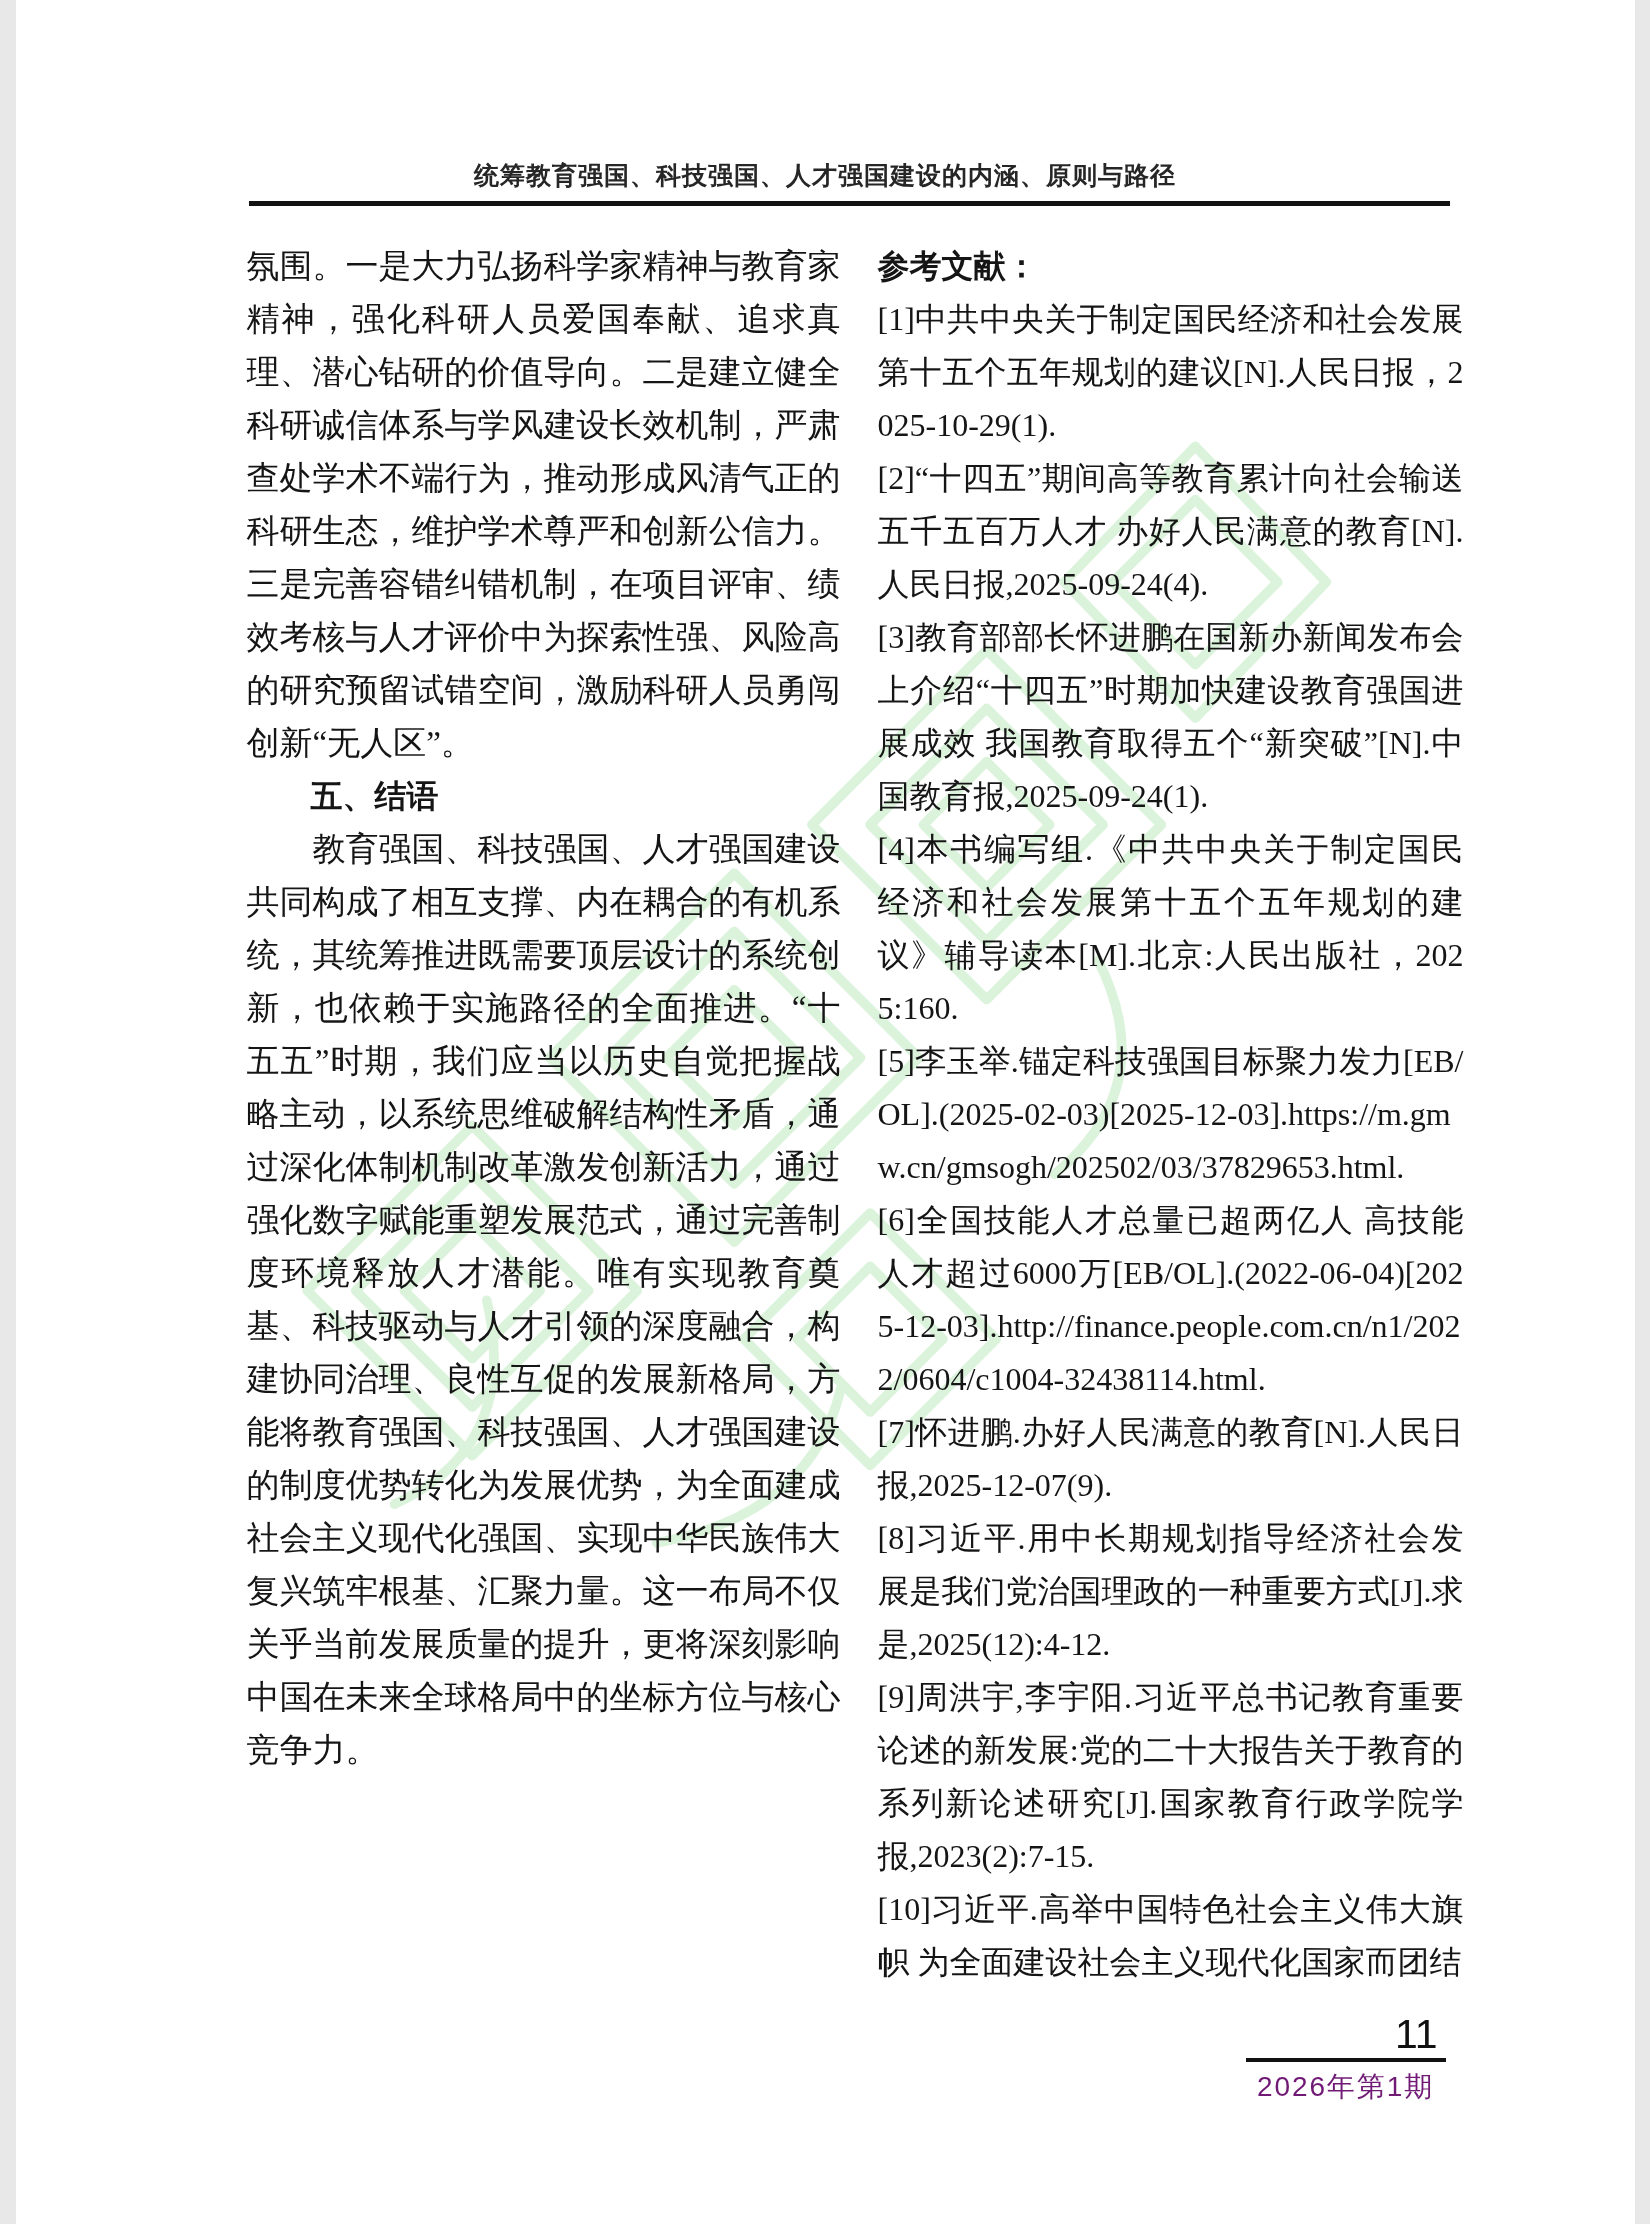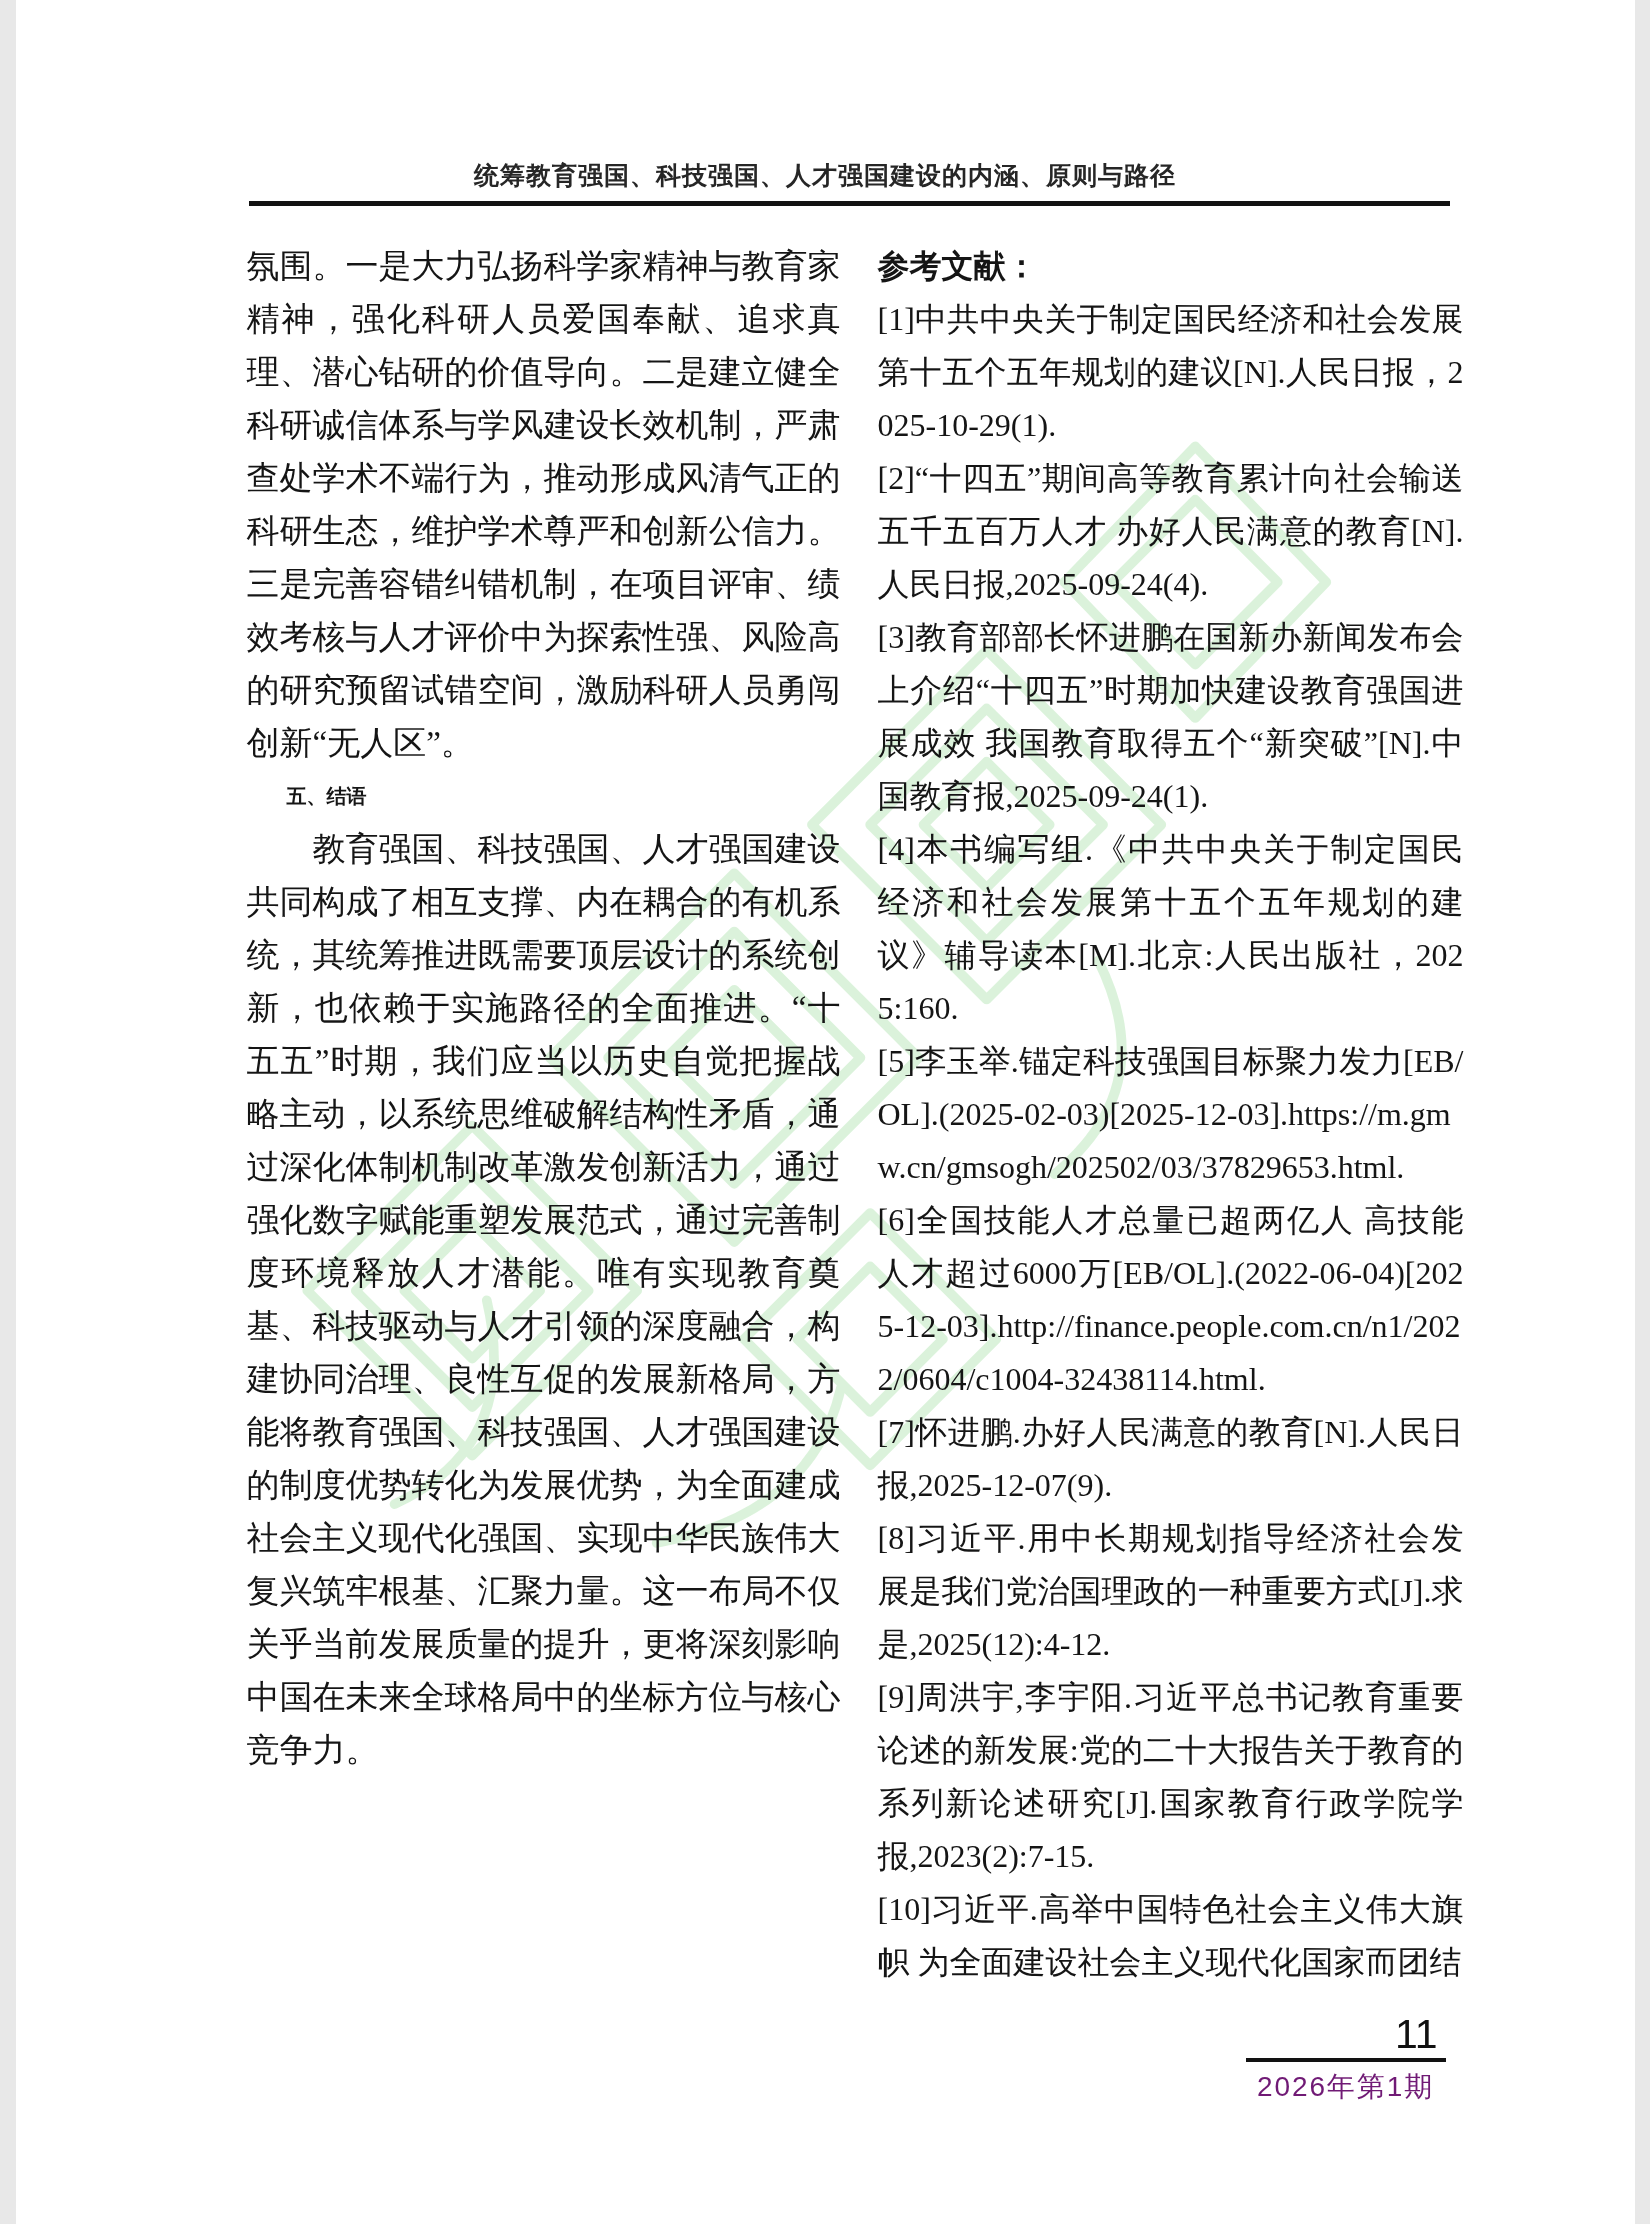--- a/index.html
+++ b/index.html
@@ -27,21 +27,21 @@
   .header-rule {
     position:absolute; left:233px; top:201px;
     width:1201px; height:4.9px; background:#121212;
   }
   .col { position:absolute; top:240px; text-align:justify; }
   .col p { margin:0; }
   .col-left  { left:231px; width:594px; font-size:33px; line-height:53px; }
   .col-right { left:862px; width:586px; font-size:32px; line-height:53px; }
   .section-heading {
     font-family:"Liberation Sans","DejaVu Sans",sans-serif;
-    font-weight:bold; font-size:20px; line-height:53px;
+    font-weight:bold; font-size:32px; line-height:53px;
     margin:89px 0 76px; text-indent:2em; text-align:left;
   }
   .indent { text-indent:2em; }
   .ref-heading {
     font-family:Liberation Sans, sans-serif;
     font-weight:bold; font-size:32px; line-height:53px;
     margin:0;
   }
   .ref { margin:0; word-break:break-all; }
   .page-number {

